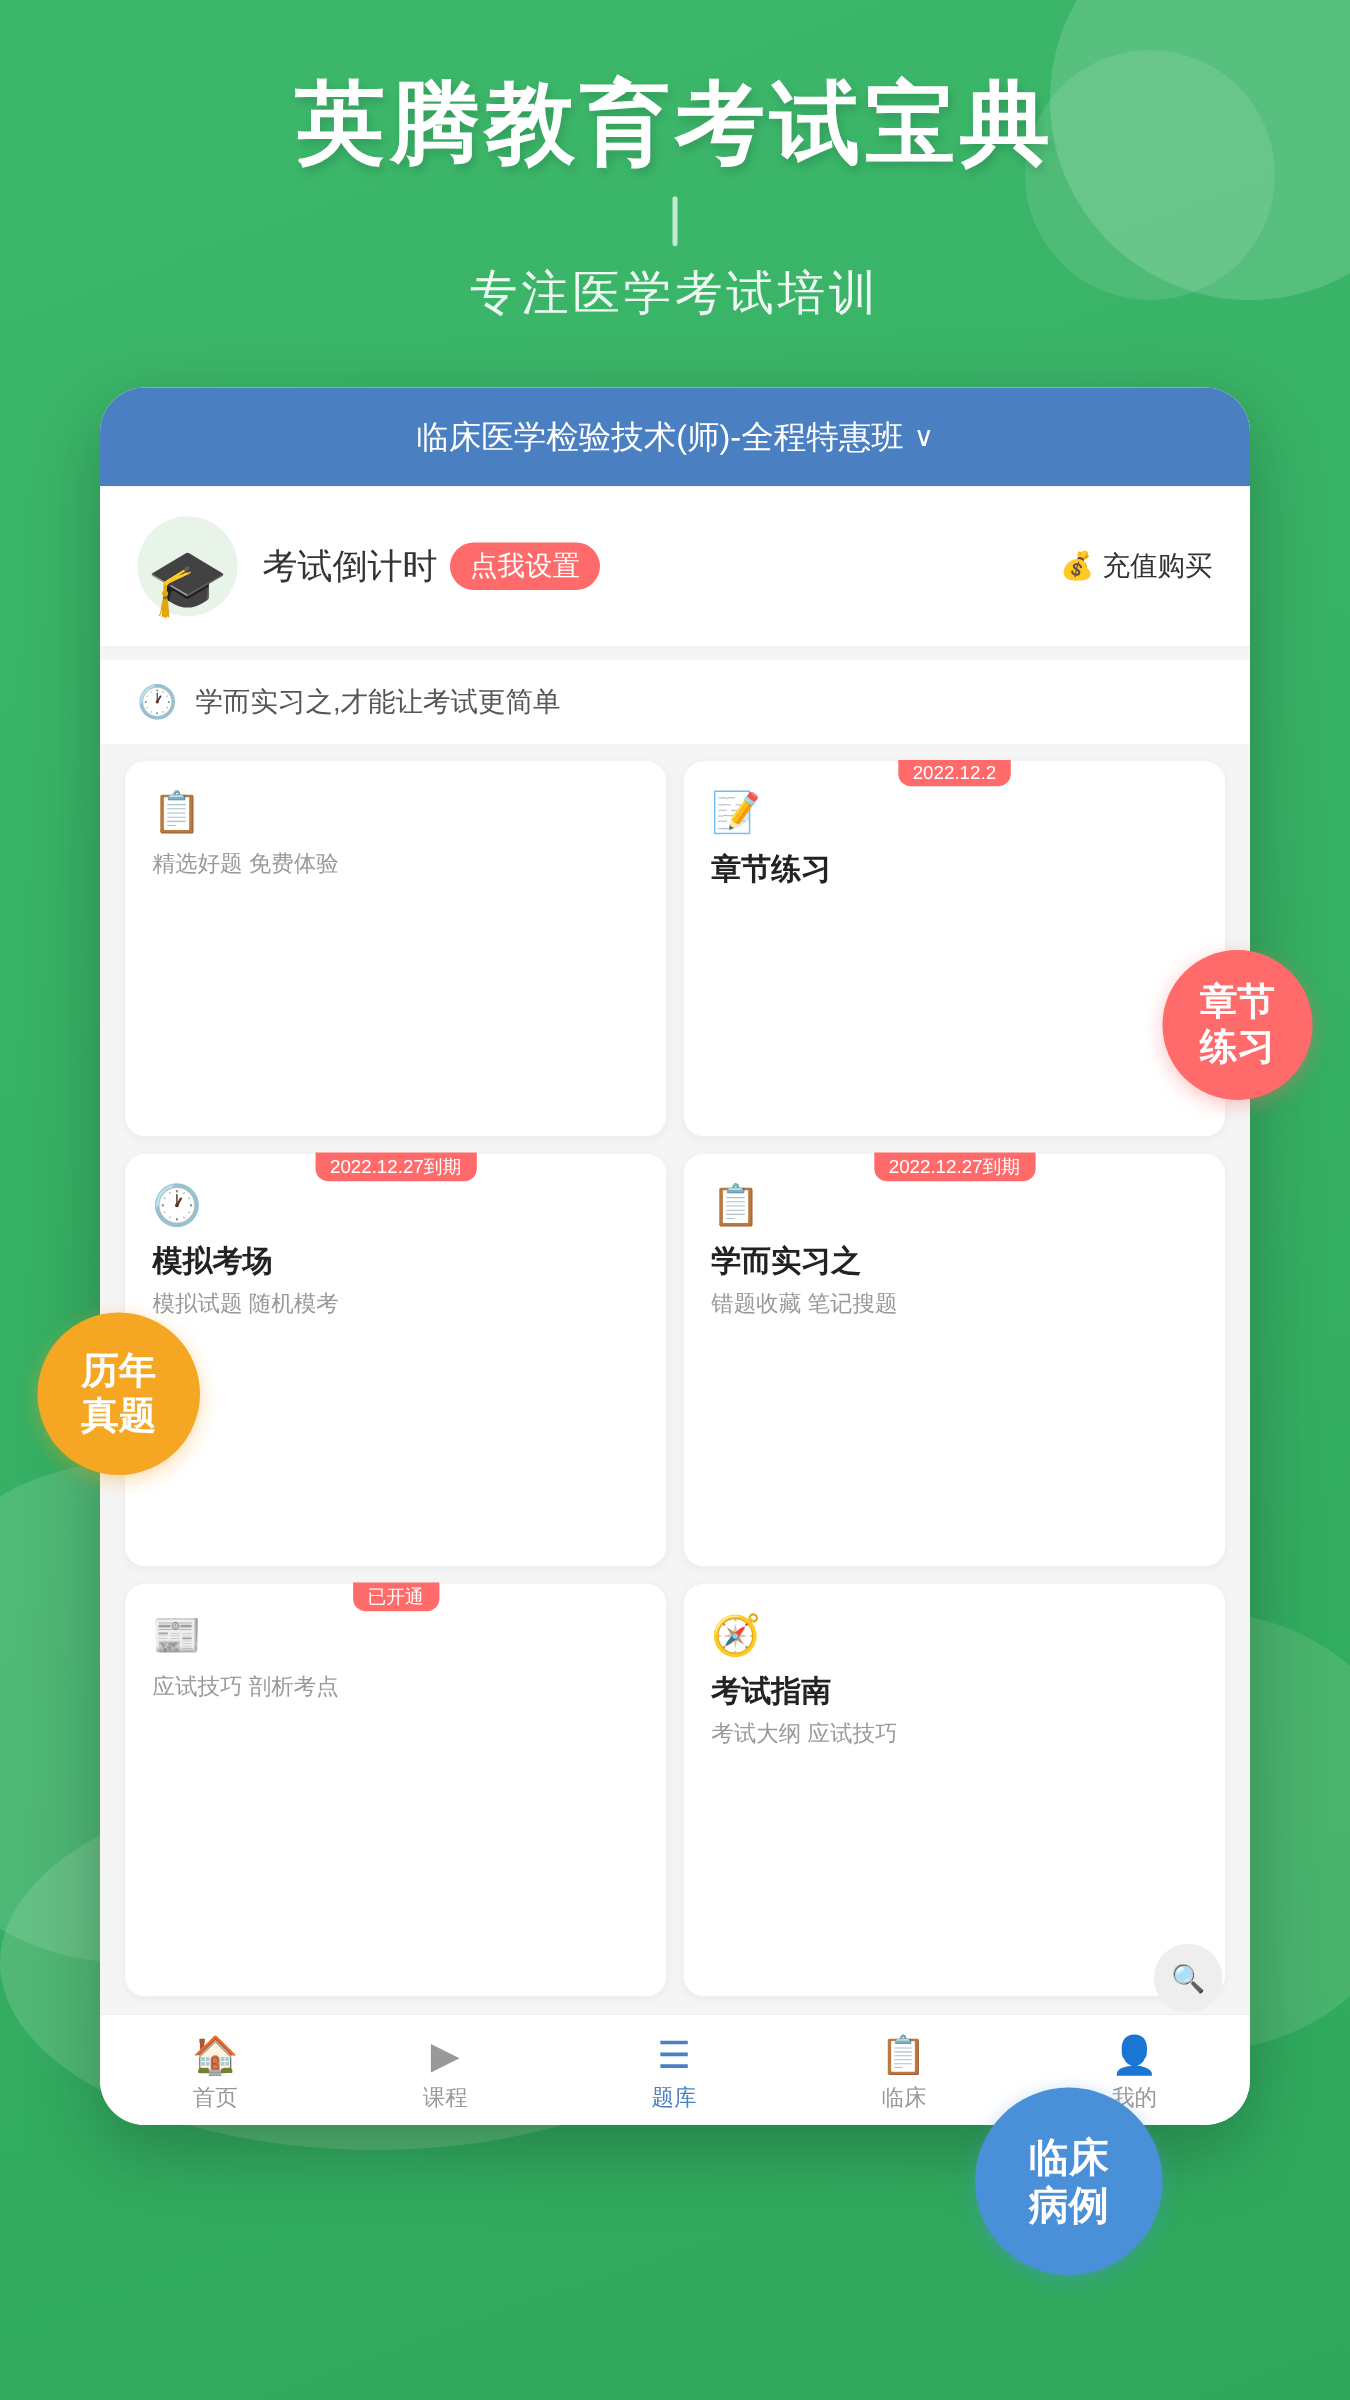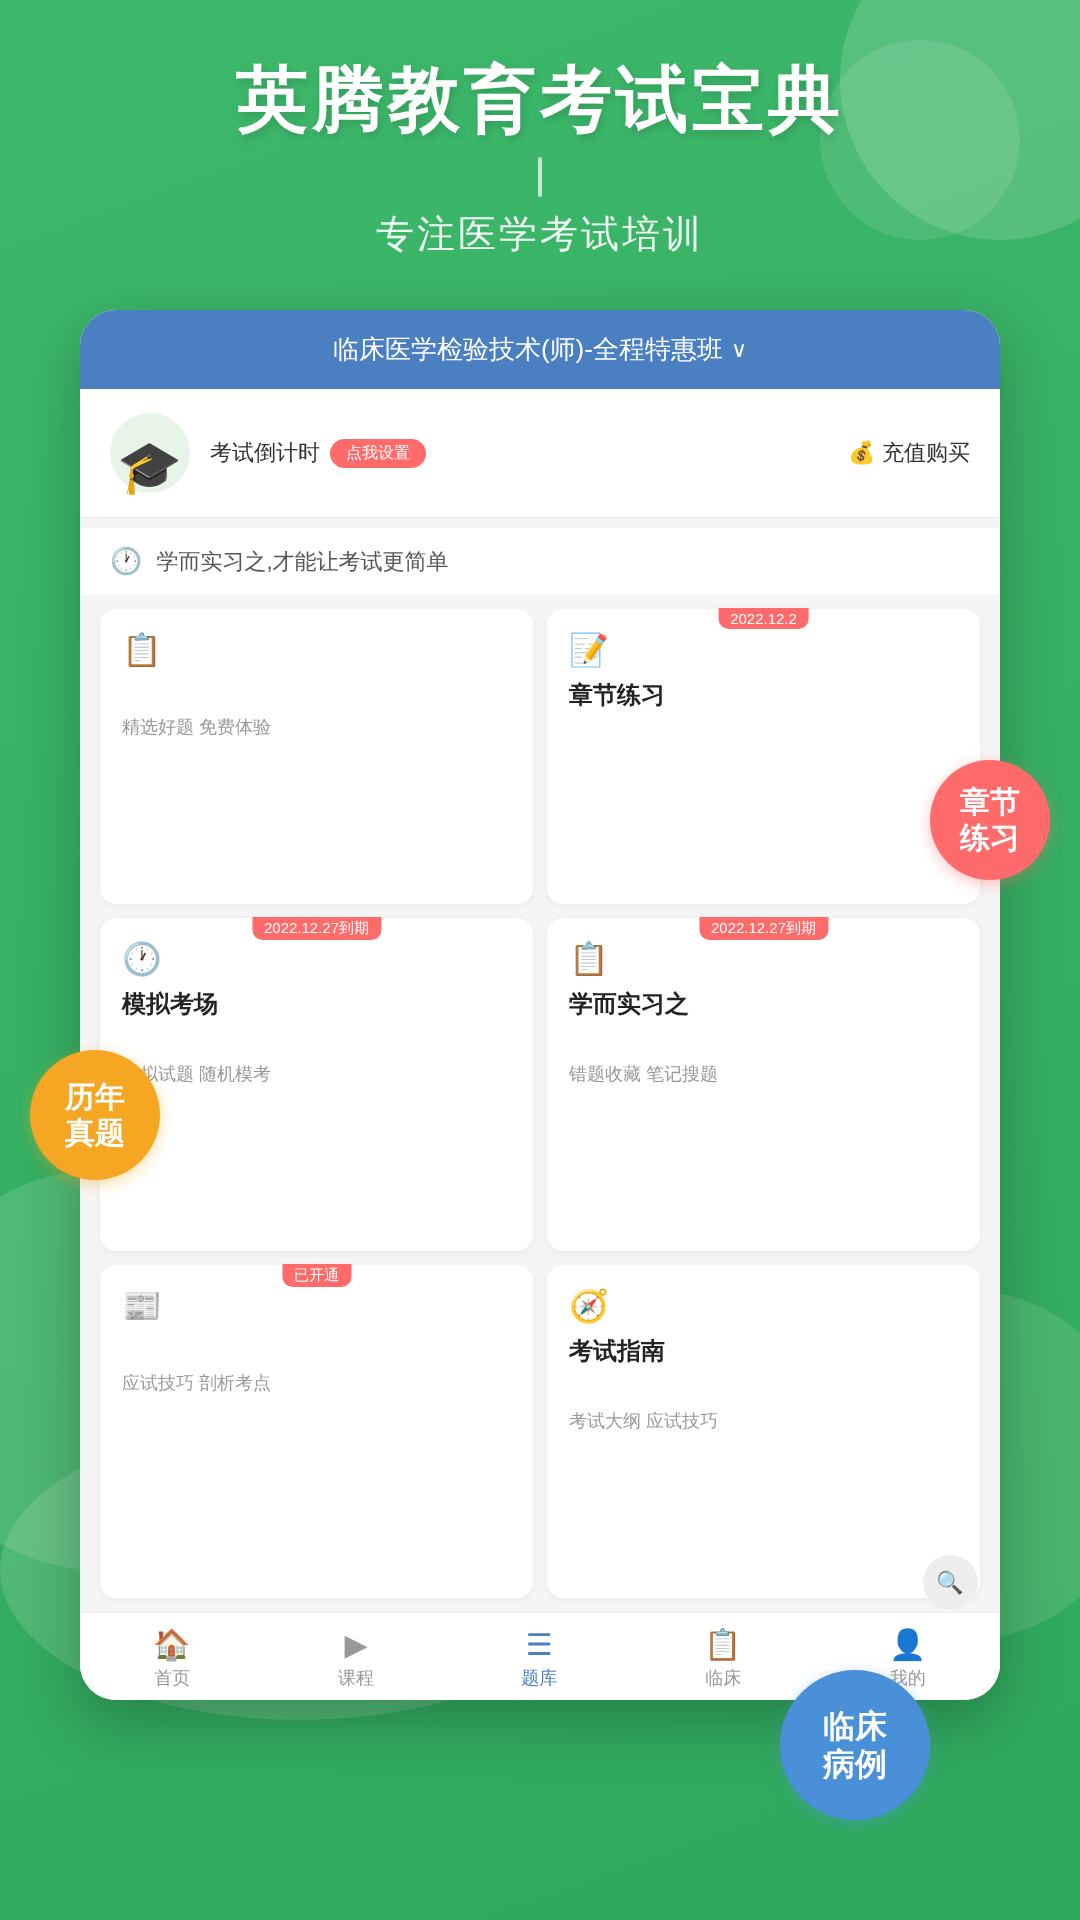--- a/index.html
+++ b/index.html
@@ -165,30 +165,30 @@
       font-size: 52px;
       line-height: 1;
     }
     .exam-countdown {
       flex: 1;
       display: flex;
       align-items: center;
       gap: 10px;
     }
     .countdown-label {
-      font-size: 22px;
+      font-size: 28px;
       color: #333;
       font-weight: 500;
     }
     .countdown-btn {
       background: #ff6b6b;
       color: #fff;
       border-radius: 20px;
       padding: 4px 16px;
-      font-size: 16px;
+      font-size: 22px;
       border: none;
     }
     .recharge-btn {
       display: flex;
       align-items: center;
       gap: 6px;
       font-size: 22px;
       color: #333;
     }
     .coin-icon { font-size: 22px; }
@@ -222,21 +222,21 @@
       display: flex;
       flex-direction: column;
       gap: 6px;
       box-shadow: 0 2px 8px rgba(0,0,0,0.05);
     }
     .card-badge-green {
       background: #4caf50;
     }
     .card-icon { font-size: 32px; margin-bottom: 4px; }
     .card-title { font-size: 24px; font-weight: 600; color: #222; }
-    .card-desc { font-size: 18px; color: #999; margin-top: 36px; }
+    .card-desc { font-size: 18px; color: #999; }
 
     .icon-blue { color: #5b9bd5; }
     .icon-orange { color: #e6931a; }
     .icon-coral { color: #e05a5a; }
     .icon-red { color: #e05a5a; }
 
     
     .bottom-nav {
       background: #fff;
       border-top: 1px solid #eee;

